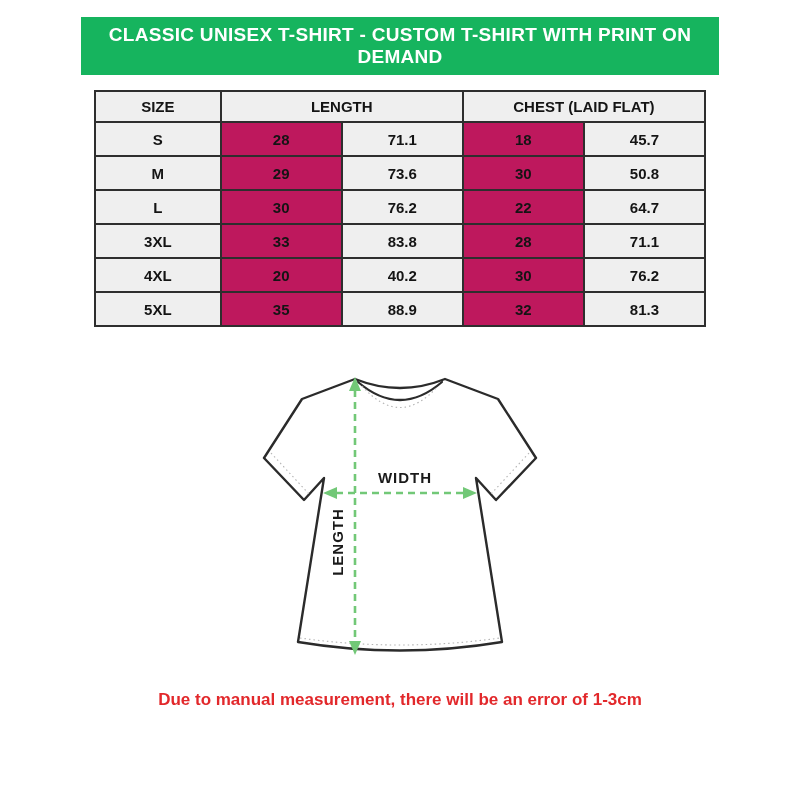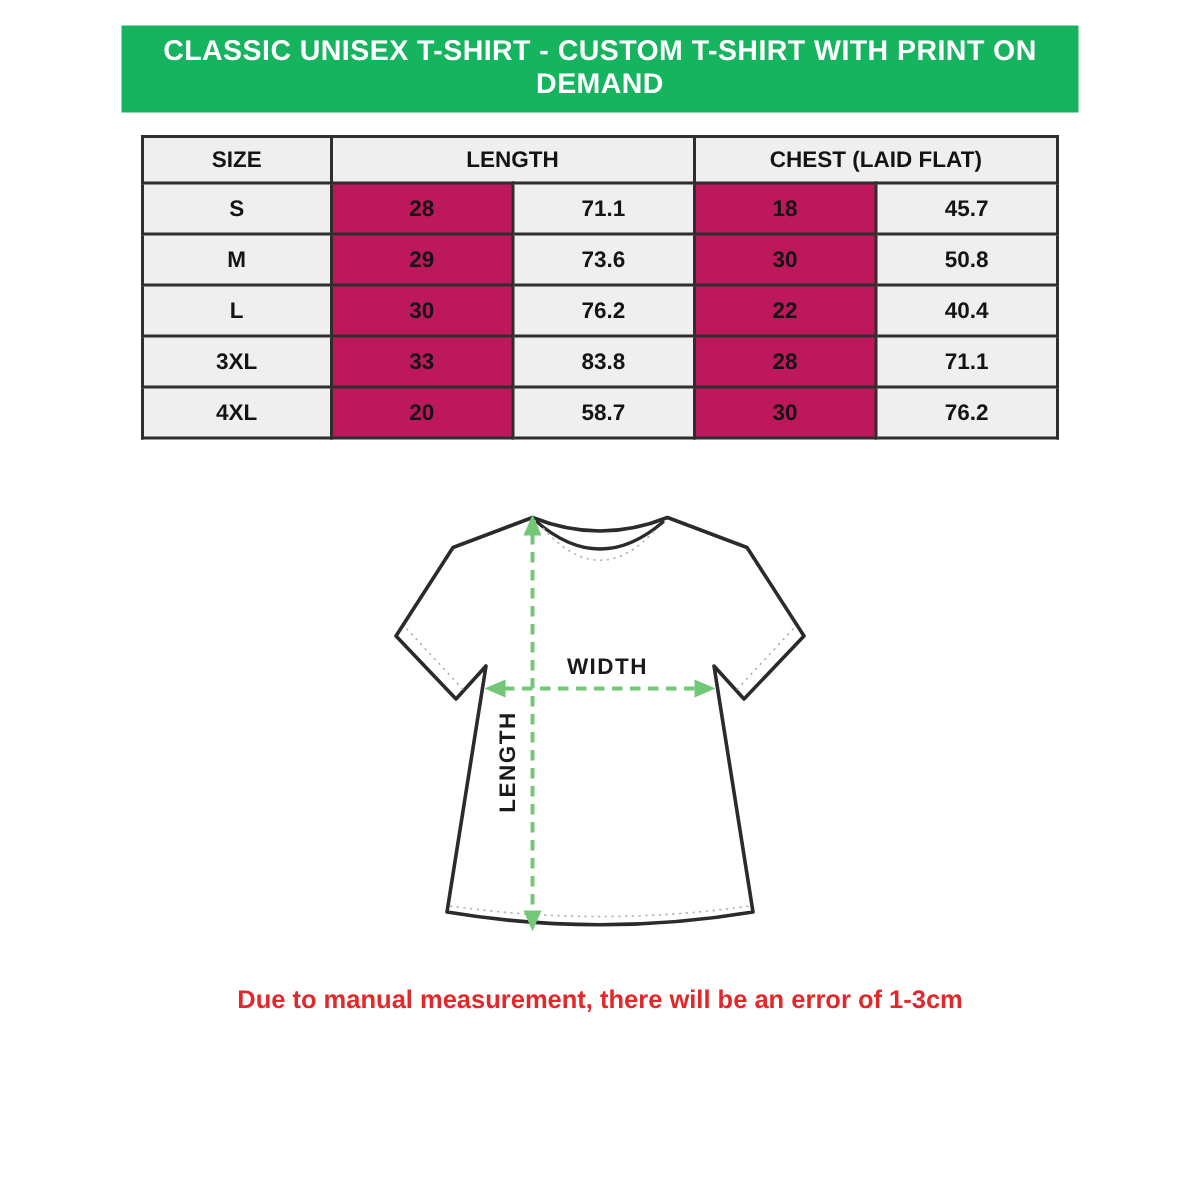--- a/index.html
+++ b/index.html
@@ -76,35 +76,42 @@
         <td>29</td>
         <td class="shaded">73.6</td>
         <td>30</td>
         <td class="shaded">50.8</td>
       </tr>
       <tr>
         <td class="shaded">L</td>
         <td>30</td>
         <td class="shaded">76.2</td>
         <td>22</td>
-        <td class="shaded">40.4</td>
+        <td class="shaded">64.7</td>
       </tr>
       <tr>
         <td class="shaded">3XL</td>
         <td>33</td>
         <td class="shaded">83.8</td>
         <td>28</td>
         <td class="shaded">71.1</td>
       </tr>
       <tr>
         <td class="shaded">4XL</td>
         <td>20</td>
-        <td class="shaded">58.7</td>
+        <td class="shaded">40.2</td>
         <td>30</td>
         <td class="shaded">76.2</td>
+      </tr>
+      <tr>
+        <td class="shaded">5XL</td>
+        <td>35</td>
+        <td class="shaded">88.9</td>
+        <td>32</td>
+        <td class="shaded">81.3</td>
       </tr>
     </tbody>
 </table>
 
 <div class="diagram">
   <svg width="300" height="296" viewBox="0 0 300 296" aria-hidden="true">
 
     <path class="shirt-outline" d="M105,13 L52,33 L14,92 L54,134 L74,112 L48,276 Q150,293 252,276 L226,112 L246,134 L286,92 L248,33 L195,13 Q150,31 105,13 Z"></path>
 
     <path class="shirt-line" d="M108,16 Q150,52 192,16"></path>

